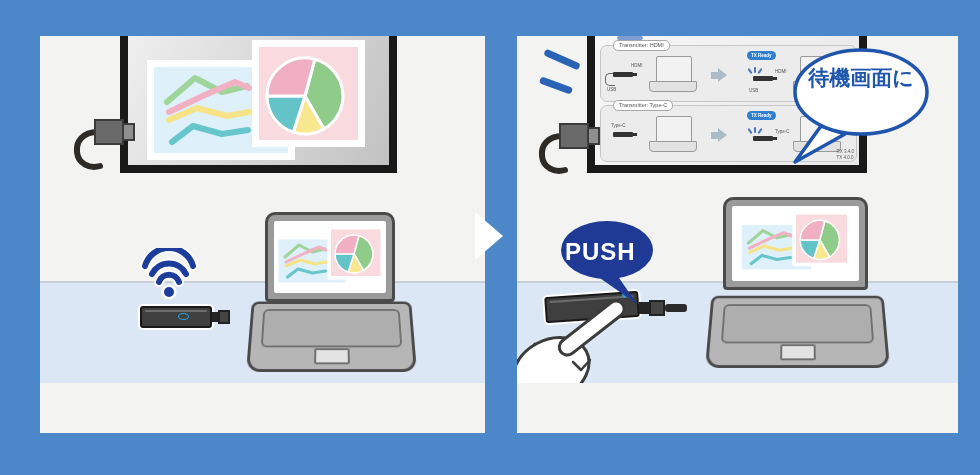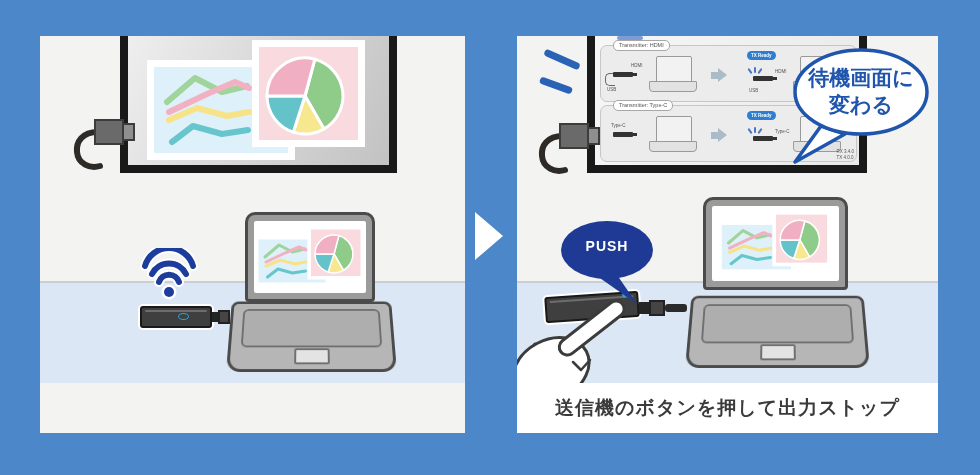--- a/index.html
+++ b/index.html
@@ -1,19 +1,19 @@
 <!DOCTYPE html>
 <html><head>
 <meta charset="utf-8">
 <style>
   html,body{margin:0;padding:0;background:#4c87c9;}
   #stage{position:relative;width:980px;height:475px;background:#4c87c9;overflow:hidden;
          font-family:"Liberation Sans","DejaVu Sans",sans-serif;}
   .abs{position:absolute;}
-  .panel{position:absolute;top:36px;height:397px;background:#f3f3f2;overflow:hidden;}
+  .panel{position:absolute;top:36px;height:397px;background:#f3f3f2;overflow:hidden;padding-left:20px;}
   .wall{position:absolute;left:0;top:0;right:0;height:245px;background:#f3f3f2;}
   .floor{position:absolute;left:0;top:245px;right:0;height:102px;background:#dbe7f4;border-top:2px solid #c9cfd6;box-sizing:border-box;}
   .caption-band{position:absolute;left:0;bottom:0;right:0;height:50px;background:#fff;display:flex;align-items:center;justify-content:center;}
   .caption-text{font-size:19px;font-weight:600;color:#3a3a3a;letter-spacing:1px;}
   .tv{position:absolute;top:-16px;height:153px;background:#191919;border:8px solid #191919;box-sizing:border-box;}
   .tv-screen{position:absolute;inset:0;background:linear-gradient(115deg,#efefef 0%,#dadada 45%,#c2c2c2 100%);overflow:hidden;}
   .tv-screen.standby{background:linear-gradient(115deg,#f7f7f7,#e9e9e9);}
   .laptop{position:absolute;}
   .lap-screen{position:absolute;background:#9b9b9b;border:3px solid #4b4b4b;border-radius:10px 10px 4px 4px;box-sizing:content-box;}
   .lap-inner{position:absolute;inset:6px;background:#fff;border-radius:2px;overflow:hidden;}
@@ -209,21 +209,20 @@
 
     <div class="emark" style="left:26px;top:20px;width:38px;height:7px;transform:rotate(24deg);"></div>
     <div class="emark" style="left:22px;top:46px;width:34px;height:7px;transform:rotate(20deg);"></div>
 
     <svg class="abs" style="left:272px;top:10px;" width="142" height="126" viewBox="0 0 142 126">
       <path d="M32,80 L6,116 L56,88 Z" fill="#ffffff" stroke="#1f55ac" stroke-width="3.5" stroke-linejoin="round"></path>
       <ellipse cx="72" cy="46" rx="66" ry="42" fill="#ffffff" stroke="#1f55ac" stroke-width="3.5"></ellipse>
     </svg>
     <div class="abs" style="left:288px;top:28px;width:112px;text-align:center;color:#1f55ac;font-weight:bold;font-size:21px;line-height:27px;">
       <div>待機画面に</div>
-      <div>変わる</div>
     </div>
 
     <div class="dongle" style="left:28px;top:258px;width:94px;height:26px;transform:rotate(-4deg);">
       <div class="hl"></div>
       <div class="abs" style="left:76px;top:-2px;width:4px;height:6px;background:#2f9fd8;border-radius:2px;"></div>
     </div>
     <div class="abs" style="left:122px;top:266px;width:10px;height:12px;background:#252525;"></div>
     <div class="abs" style="left:132px;top:264px;width:16px;height:16px;background:#454545;border:2px solid #222;box-sizing:border-box;"></div>
     <div class="abs" style="left:148px;top:268px;width:22px;height:8px;background:#2b2b2b;border-radius:3px;"></div>
 
@@ -247,20 +246,17 @@
         <ellipse cx="34" cy="88" rx="40" ry="30" transform="rotate(-28 34 88)"></ellipse>
         <rect x="44" y="62" width="78" height="16" rx="8" transform="rotate(-38 44 70)"></rect>
       </g>
       <path d="M56,80 l8,8 l9,-10" fill="none" stroke="#3b3b3b" stroke-width="2.5" stroke-linecap="round" stroke-linejoin="round"></path>
     </svg>
 
     <svg class="abs" style="left:40px;top:184px;" width="100" height="96" viewBox="0 0 100 96">
       <path d="M58,52 L80,84 L40,56 Z" fill="#1e3a94"></path>
       <ellipse cx="50" cy="30" rx="46" ry="29" fill="#1e3a94"></ellipse>
     </svg>
-    <div class="abs" style="left:48px;top:202px;width:84px;text-align:center;color:#fff;font-weight:bold;font-size:14px;letter-spacing:1px;">PUSH</div>
-
-    <div class="caption-band">
-      <span class="caption-text">送信機のボタンを押して出力ストップ</span>
-    </div>
+    <div class="abs" style="left:48px;top:202px;width:84px;color:#fff;font-weight:bold;font-size:24px;letter-spacing:1px;">PUSH</div>
+
   </div>
 
 </div>
 
 </body></html>

